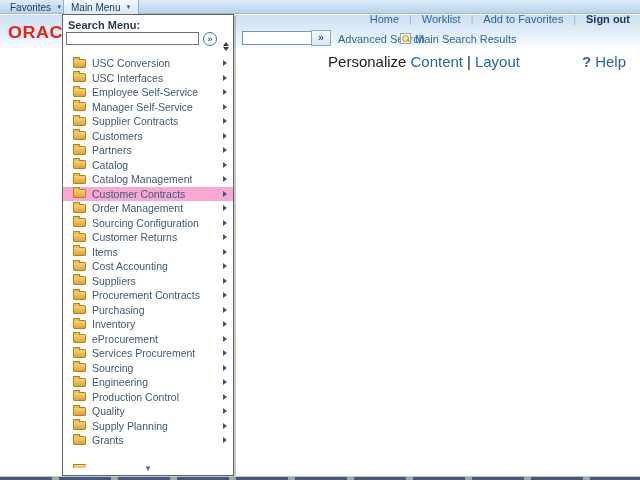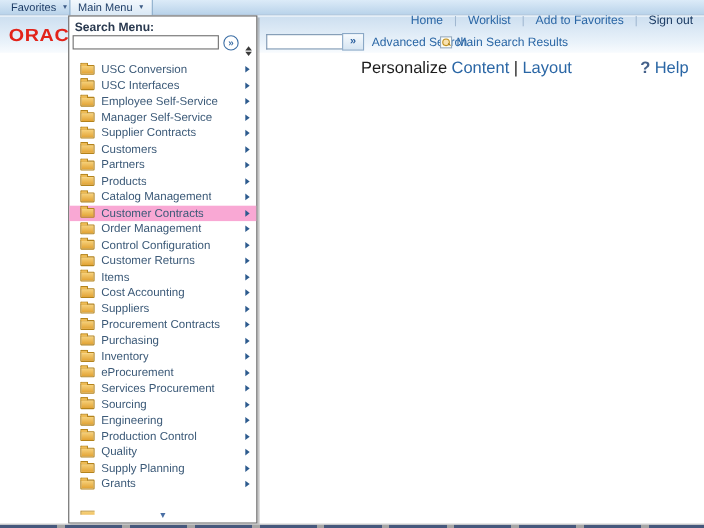--- a/index.html
+++ b/index.html
@@ -45,21 +45,21 @@
     z-index: 1;
   }
 
   .toplinks {
     position: absolute; top:13px; right:10px;
     display: flex; align-items: center; gap:10px;
     font-size: 11px; z-index: 2;
   }
   .toplinks a { color:#2a66a5; text-decoration: none; cursor: pointer; }
   .toplinks .sep { color:#9ab2cc; font-size: 10px; }
-  .toplinks .signout { color:#16365f; font-weight: normal; cursor: pointer; }
+  .toplinks .signout { color:#16365f; font-weight: bold; cursor: pointer; }
 
   
   .toolbar-search-input {
     position: absolute; top:31px; left:242px; width:69px; height:14px;
     border:1px solid #7b95b1; border-right:none; font-size:10px; padding:0 2px;
     z-index: 2;
   }
   .toolbar-go {
     position: absolute; top:30px; left:311px; width:20px; height:16px;
     background: linear-gradient(#f6fafd, #d6e5f2);
@@ -262,41 +262,41 @@
     <span class="menu-item-label">Customers</span>
     <span class="submenu-arrow"></span>
   </div>
       <div class="menu-item">
     <span class="folder-icon"></span>
     <span class="menu-item-label">Partners</span>
     <span class="submenu-arrow"></span>
   </div>
       <div class="menu-item">
     <span class="folder-icon"></span>
-    <span class="menu-item-label">Products</span>
+    <span class="menu-item-label">Catalog</span>
     <span class="submenu-arrow"></span>
   </div>
       <div class="menu-item">
     <span class="folder-icon"></span>
     <span class="menu-item-label">Catalog Management</span>
     <span class="submenu-arrow"></span>
   </div>
       <div class="menu-item highlighted">
     <span class="folder-icon"></span>
     <span class="menu-item-label">Customer Contracts</span>
     <span class="submenu-arrow"></span>
   </div>
       <div class="menu-item">
     <span class="folder-icon"></span>
     <span class="menu-item-label">Order Management</span>
     <span class="submenu-arrow"></span>
   </div>
       <div class="menu-item">
     <span class="folder-icon"></span>
-    <span class="menu-item-label">Control Configuration</span>
+    <span class="menu-item-label">Sourcing Configuration</span>
     <span class="submenu-arrow"></span>
   </div>
       <div class="menu-item">
     <span class="folder-icon"></span>
     <span class="menu-item-label">Customer Returns</span>
     <span class="submenu-arrow"></span>
   </div>
       <div class="menu-item">
     <span class="folder-icon"></span>
     <span class="menu-item-label">Items</span>

